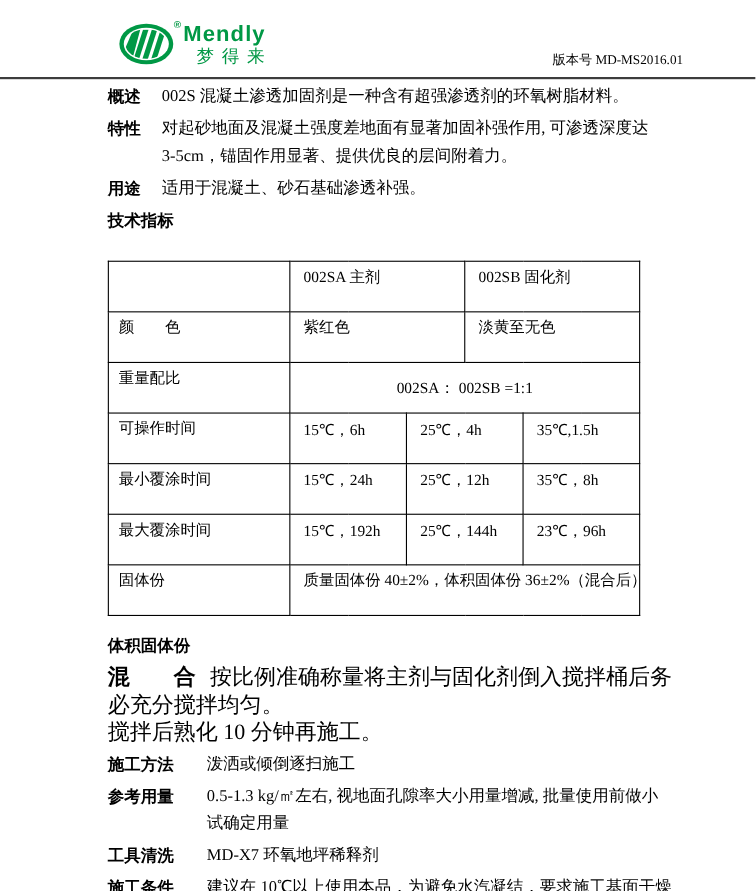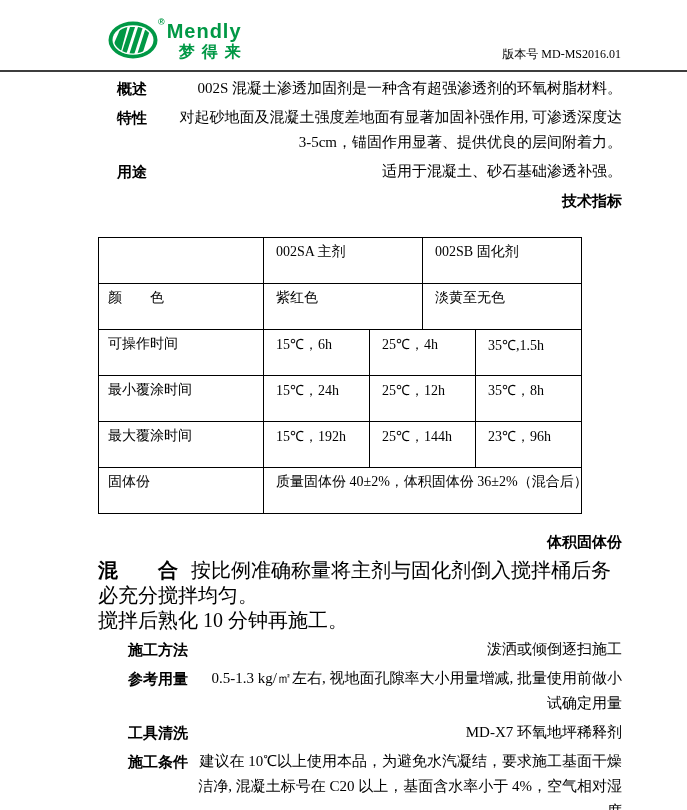--- a/index.html
+++ b/index.html
@@ -7,34 +7,34 @@
     position:relative; width:687px; height:810px; background:#fff;
     font-family:"Liberation Serif", serif; color:#000; overflow:hidden;
   }
 
   
   .logo { position:absolute; left:107px; top:19px; display:flex; align-items:flex-start; }
   .logo-mark { width:54px; height:42px; }
   .reg-mark { font-size:9px; color:#009845; font-family:"Liberation Sans",sans-serif; font-weight:bold; margin:-2px 2px 0 -3px; }
   .logo-text { display:flex; flex-direction:column; }
   .logo-name { color:#009845; font-family:"Liberation Sans",sans-serif; font-weight:900; font-size:20px; line-height:24px; letter-spacing:1px; }
-  .logo-cn { color:#009845; font-family:"Liberation Sans",sans-serif; font-weight:bold; font-size:16px; line-height:17px; letter-spacing:7px; padding-left:12px; }
+  .logo-cn { color:#009845; font-family:"Liberation Sans",sans-serif; font-weight:normal; font-size:16px; line-height:17px; letter-spacing:7px; padding-left:12px; }
   .version { position:absolute; top:47px; right:66px; font-size:12px; line-height:14px; }
   .head-rule { position:absolute; top:70px; left:0; width:687px; height:0; border-top:2px solid #3d3d3d; }
 
   
   .content { position:absolute; left:98px; top:76px; width:524px; }
   .doc-title { margin:0 0 17px 0; font-family:"Liberation Sans",sans-serif; font-weight:bold; font-size:23px; line-height:30px; letter-spacing:1px; }
 
-  .row { display:flex; font-size:15px; line-height:25px; margin:0 0 4px 0;text-align:right; }
+  .row { display:flex; font-size:15px; line-height:25px; margin:0 0 4px 0; }
   .row .lbl { flex:none; width:49px; font-weight:bold; font-family:"Liberation Sans",sans-serif; }
   .row.wide .lbl { width:90px; }
   .row .txt { flex:1; white-space:pre-line; }
 
-  .sec-heading { font-family:"Liberation Sans",sans-serif; font-weight:bold; font-size:15px; line-height:25px; margin:0 0 4px 0;text-align:right; }
+  .sec-heading { font-family:"Liberation Sans",sans-serif; font-weight:bold; font-size:15px; line-height:25px; margin:0 0 4px 0; }
   .tech-heading { margin-bottom:0; }
 
   
   table.spec { border-collapse:collapse; width:484px; margin:24px 0 15px 0; font-size:14px; table-layout:fixed; }
   table.spec td { border:1px solid #000; height:28px; padding:0 2px 17px 9px; overflow:hidden; white-space:nowrap; }
   table.spec td.data { padding-left:12px; }
   table.spec td.center { text-align:center; padding:0; }
 
   
   .mix { font-size:20px; line-height:25px; margin:0 0 4px 0; }
@@ -106,20 +106,24 @@
         <td></td>
         <td class="data" colspan="3">002SA 主剂</td>
         <td class="data" colspan="3">002SB 固化剂</td>
       </tr>
       <tr>
         <td>颜　　色</td>
         <td class="data" colspan="3">紫红色</td>
         <td class="data" colspan="3">淡黄至无色</td>
       </tr>
       <tr>
+        <td>重量配比</td>
+        <td class="center" colspan="6">002SA： 002SB =1:1</td>
+      </tr>
+      <tr>
         <td>可操作时间</td>
         <td class="data" colspan="2">15℃，6h</td>
         <td class="data" colspan="2">25℃，4h</td>
         <td class="data" colspan="2">35℃,1.5h</td>
       </tr>
       <tr>
         <td>最小覆涂时间</td>
         <td class="data" colspan="2">15℃，24h</td>
         <td class="data" colspan="2">25℃，12h</td>
         <td class="data" colspan="2">35℃，8h</td>

